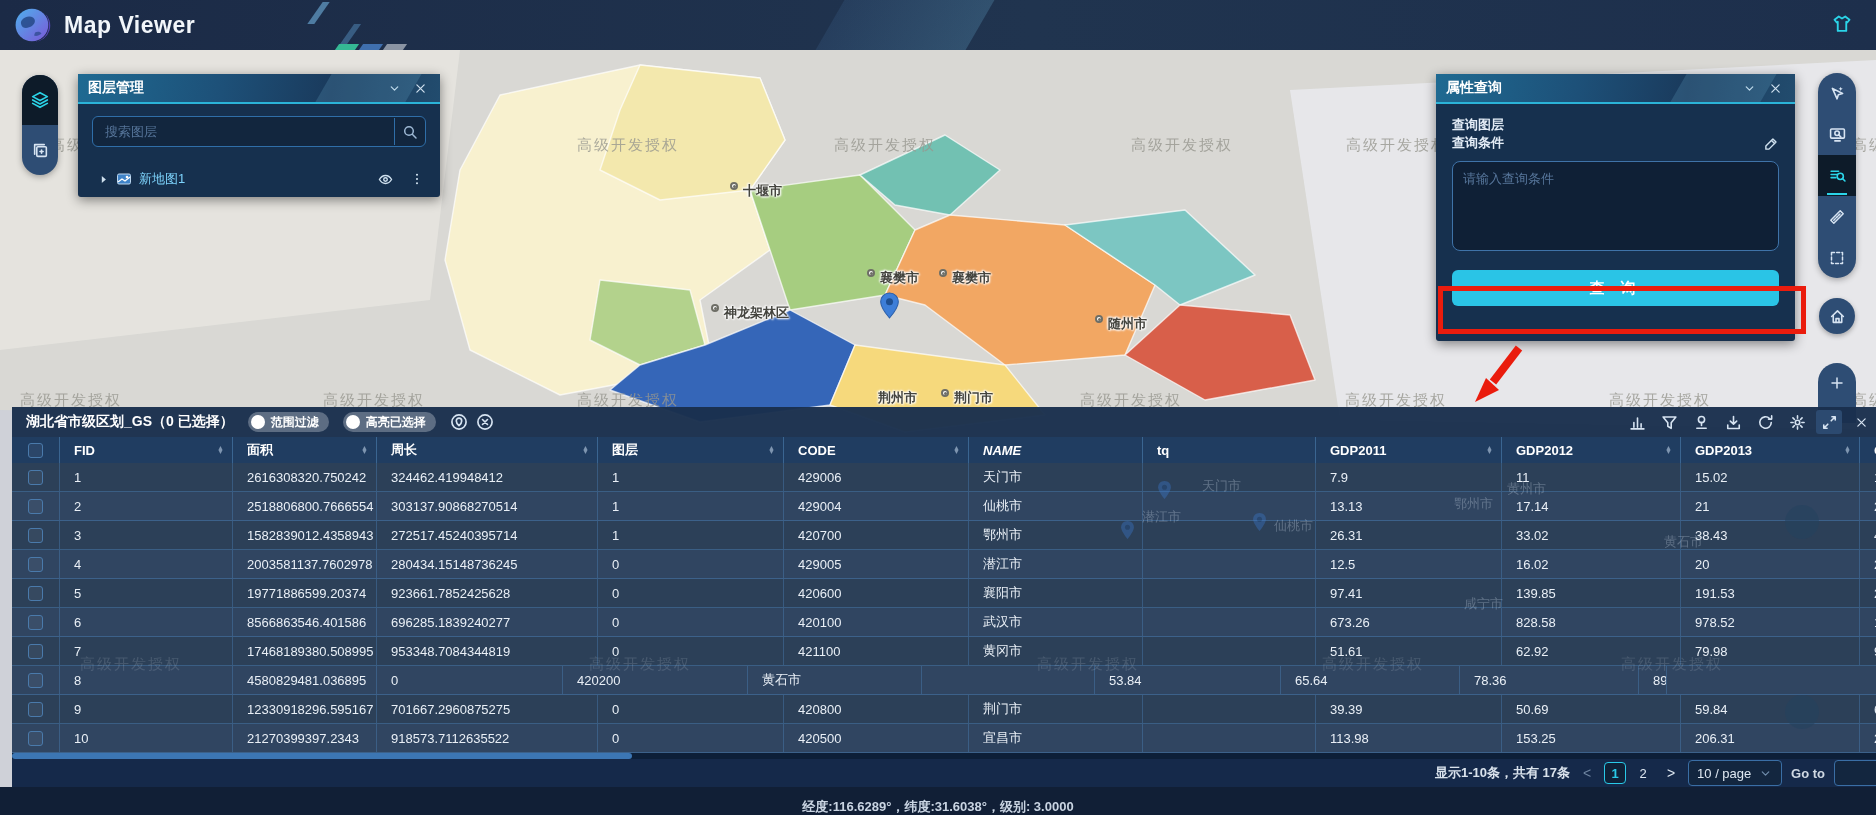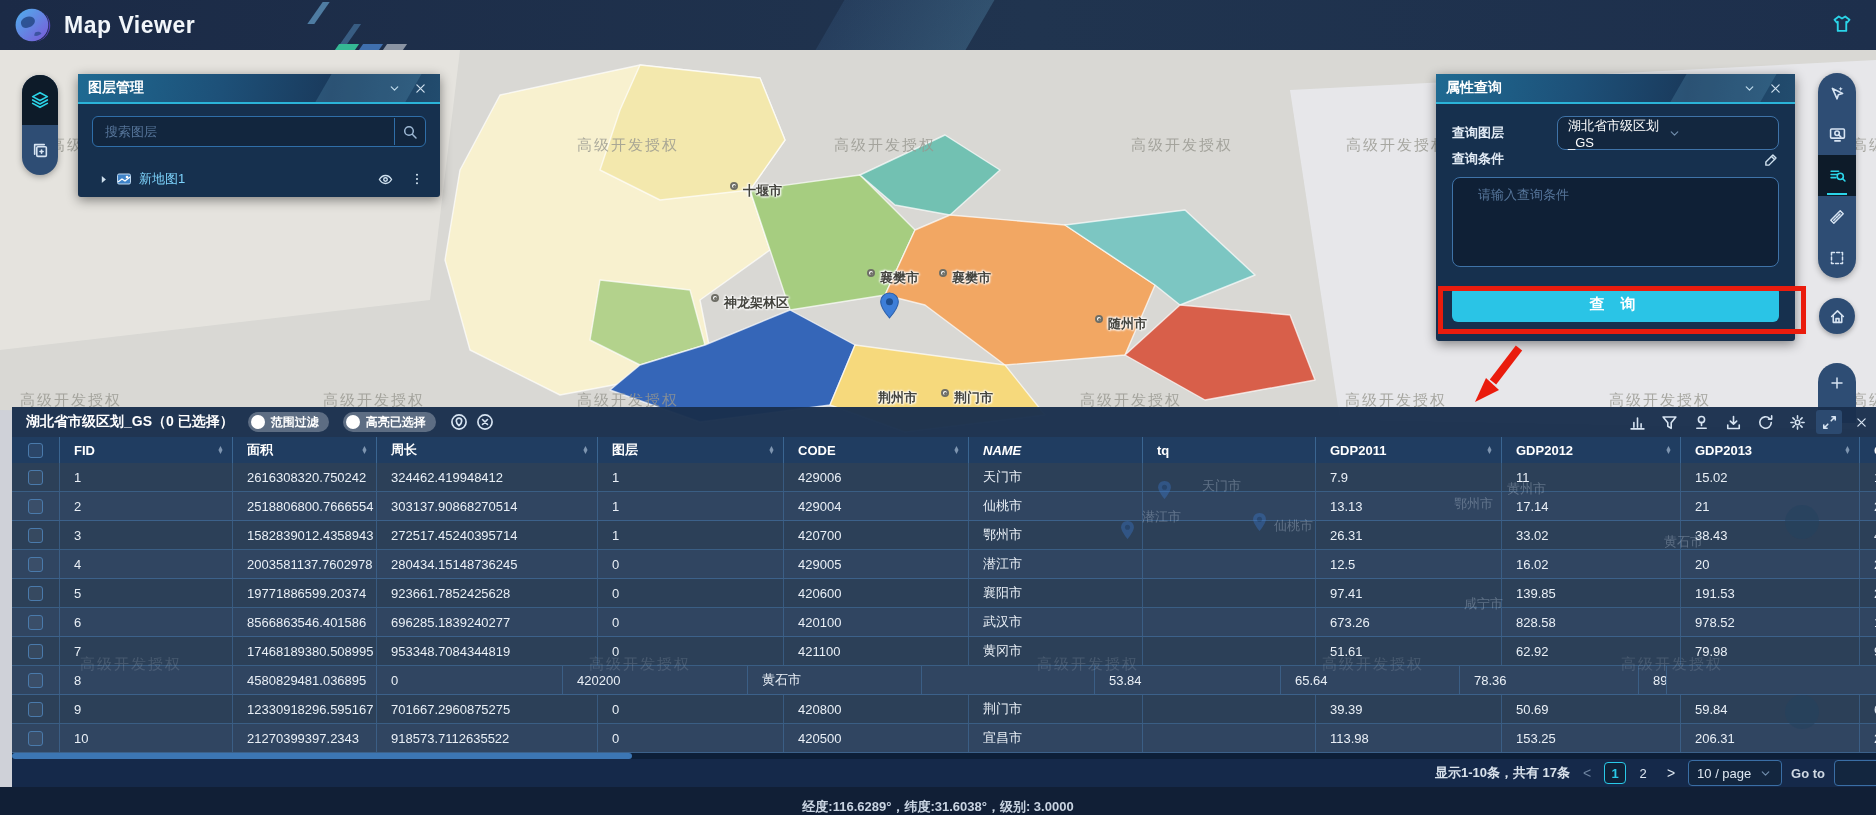--- a/index.html
+++ b/index.html
@@ -81,21 +81,21 @@
   .qp-body { padding:12px 16px 0; }
   .qp-row { display:flex; align-items:center; justify-content:space-between; }
   .qp-label { color:#e2ebf5; font-size:13px; font-weight:bold; }
   .qp-select { width:222px; height:34px; background:#13273f; border:1px solid #3f73a8; border-radius:8px;
     display:flex; align-items:center; padding:0 10px; color:#fff; font-size:13px; cursor:pointer; }
   .qp-select span { flex:1; }
   .qp-select .chev { color:#6f8cab; display:flex; }
   .qp-cond-row { }
   .qp-edit { background:none; border:none; color:#cfe0ee; display:flex; cursor:pointer; }
   .qp-textarea { margin-top:9px; width:100%; height:90px; background:#0f2036; border:1px solid #3f73a8; border-radius:8px;
-    resize:none; color:#cfe0f0; font-size:13px; padding:8px 25px; outline:none; }
+    resize:none; color:#cfe0f0; font-size:13px; padding:8px 10px; outline:none; }
   .qp-textarea::placeholder { color:#56759a; }
   .query-btn { margin-top:15px; width:100%; height:36px; background:#2ac4e6; border:none; border-radius:6px;
     color:#fff; font-size:15px; font-weight:bold; letter-spacing:6px; cursor:pointer; }
 
   
   .red-rect { position:absolute; left:1438px; top:236px; width:368px; height:48px; border:5px solid #ea1c0d;
     z-index:50; pointer-events:none; }
   .red-arrow { position:absolute; left:1455px; top:290px; width:80px; height:70px; z-index:50; pointer-events:none; }
 
   
@@ -231,21 +231,21 @@
               <span class="cmdot"></span>
             </span>
             <span>襄樊市</span>
           </div>
           <div class="map-label" style="left: 939px; top: 228px;">
             <span class="cm">
               <span class="cmdot"></span>
             </span>
             <span>襄樊市</span>
           </div>
-          <div class="map-label" style="left: 711px; top: 253px;">
+          <div class="map-label" style="left: 711px; top: 263px;">
             <span class="cm">
               <span class="cmdot"></span>
             </span>
             <span>神龙架林区</span>
           </div>
           <div class="map-label" style="left: 1095px; top: 274px;">
             <span class="cm">
               <span class="cmdot"></span>
             </span>
             <span>随州市</span>
@@ -352,28 +352,20 @@
           </button>
         <button class="panel-btn">
             <svg viewBox="0 0 16 16" width="13" height="13" fill="none" stroke="currentColor" stroke-width="1.5" stroke-linecap="round" stroke-linejoin="round">
               <path d="M3.5 3.5l9 9M12.5 3.5l-9 9"></path>
             </svg>
           </button>
       </div>
       <div class="qp-body">
         <div class="qp-row">
           <span class="qp-label">查询图层</span>
-          <div class="qp-select">
-            <span>湖北省市级区划_GS</span>
-            <span class="chev">
-                <svg viewBox="0 0 16 16" width="13" height="13" fill="none" stroke="currentColor" stroke-width="1.5" stroke-linecap="round" stroke-linejoin="round">
-                  <path d="M4 6l4 4 4-4"></path>
-                </svg>
-              </span>
-          </div>
         </div>
         <div class="qp-row qp-cond-row">
           <span class="qp-label">查询条件</span>
           <button class="qp-edit">
               <svg viewBox="0 0 16 16" width="15" height="15" fill="none" stroke="currentColor" stroke-width="1.5" stroke-linecap="round" stroke-linejoin="round">
                 <path d="M9.5 3.2l3.3 3.3L5.3 14H2v-3.3z"></path>
                 <path d="M8 4.7l3.3 3.3"></path>
               </svg>
             </button>
         </div>

